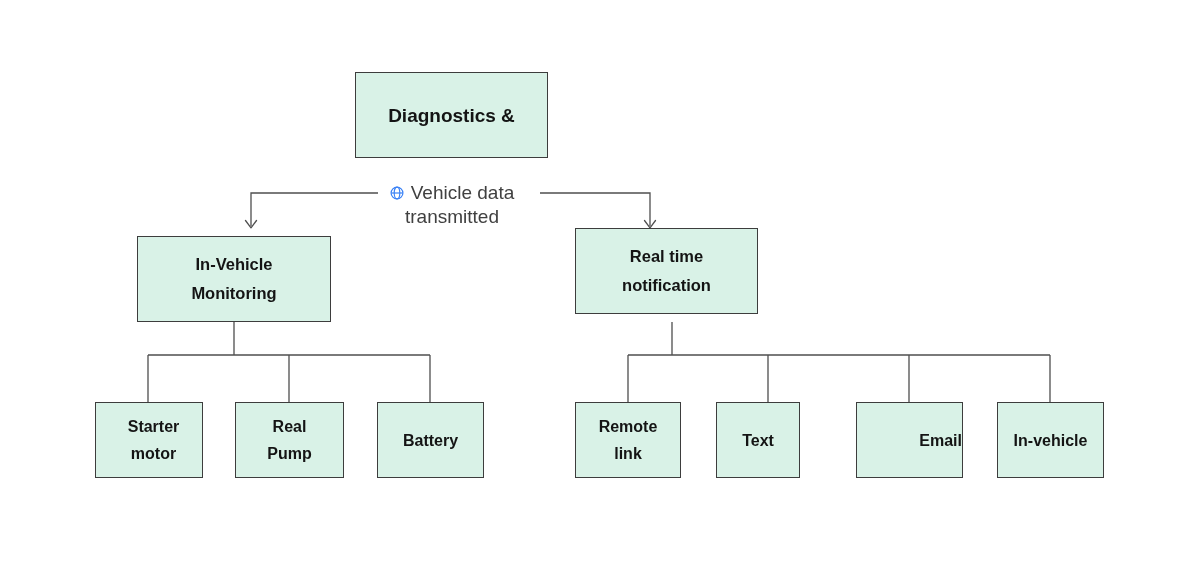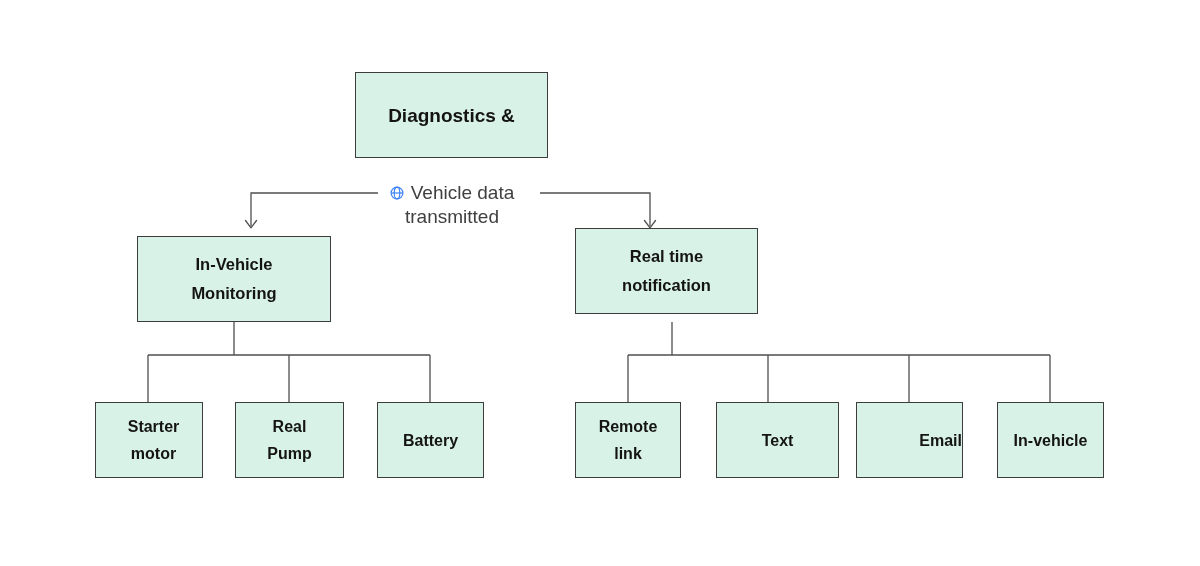--- a/index.html
+++ b/index.html
@@ -140,21 +140,21 @@
   <div class="node leaf" style="left:377px; top:402px; width:107px; height:76px;">
     <span class="box-line">Battery</span>
     <span class="box-line"></span>
   </div>
 
   <div class="node leaf" style="left:575px; top:402px; width:106px; height:76px;">
     <span class="box-line">Remote</span>
     <span class="box-line">link</span>
   </div>
 
-  <div class="node leaf" style="left:716px; top:402px; width:123px; height:76px;text-align:center;">
+  <div class="node leaf" style="left:716px; top:402px; width:84px; height:76px;text-align:center;">
     <span class="box-line">Text</span>
     <span class="box-line"></span>
   </div>
 
   <div class="node leaf" style="left:856px; top:402px; width:107px; height:76px;align-items:flex-end;">
     <span class="box-line">Email</span>
     <span class="box-line"></span>
   </div>
 
   <div class="node leaf" style="left:997px; top:402px; width:107px; height:76px;">

